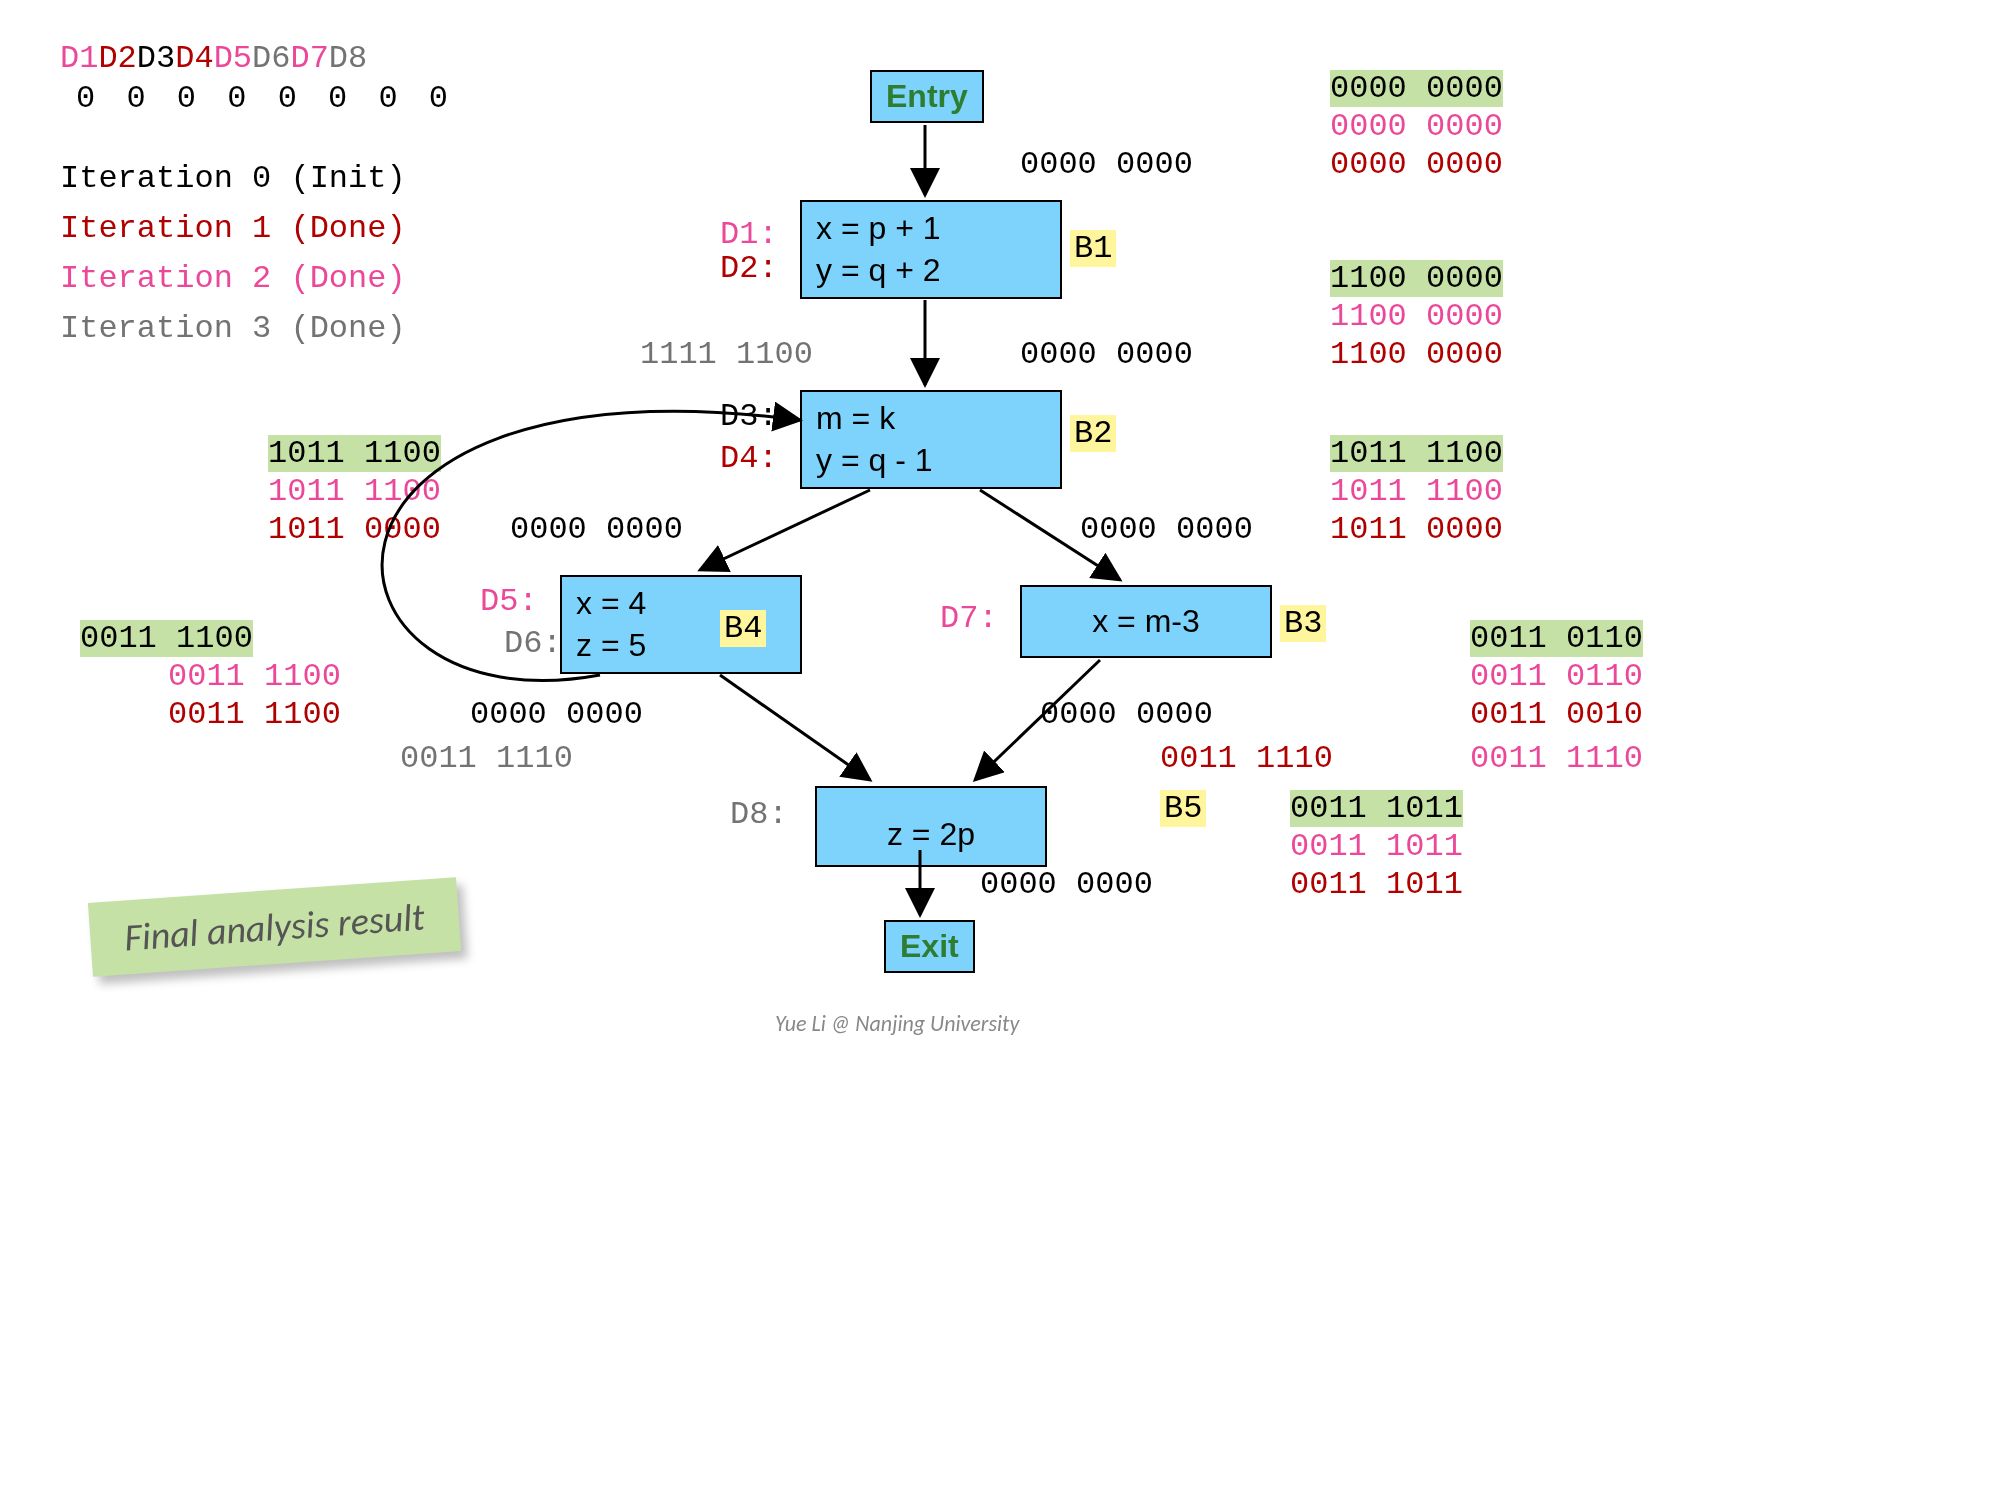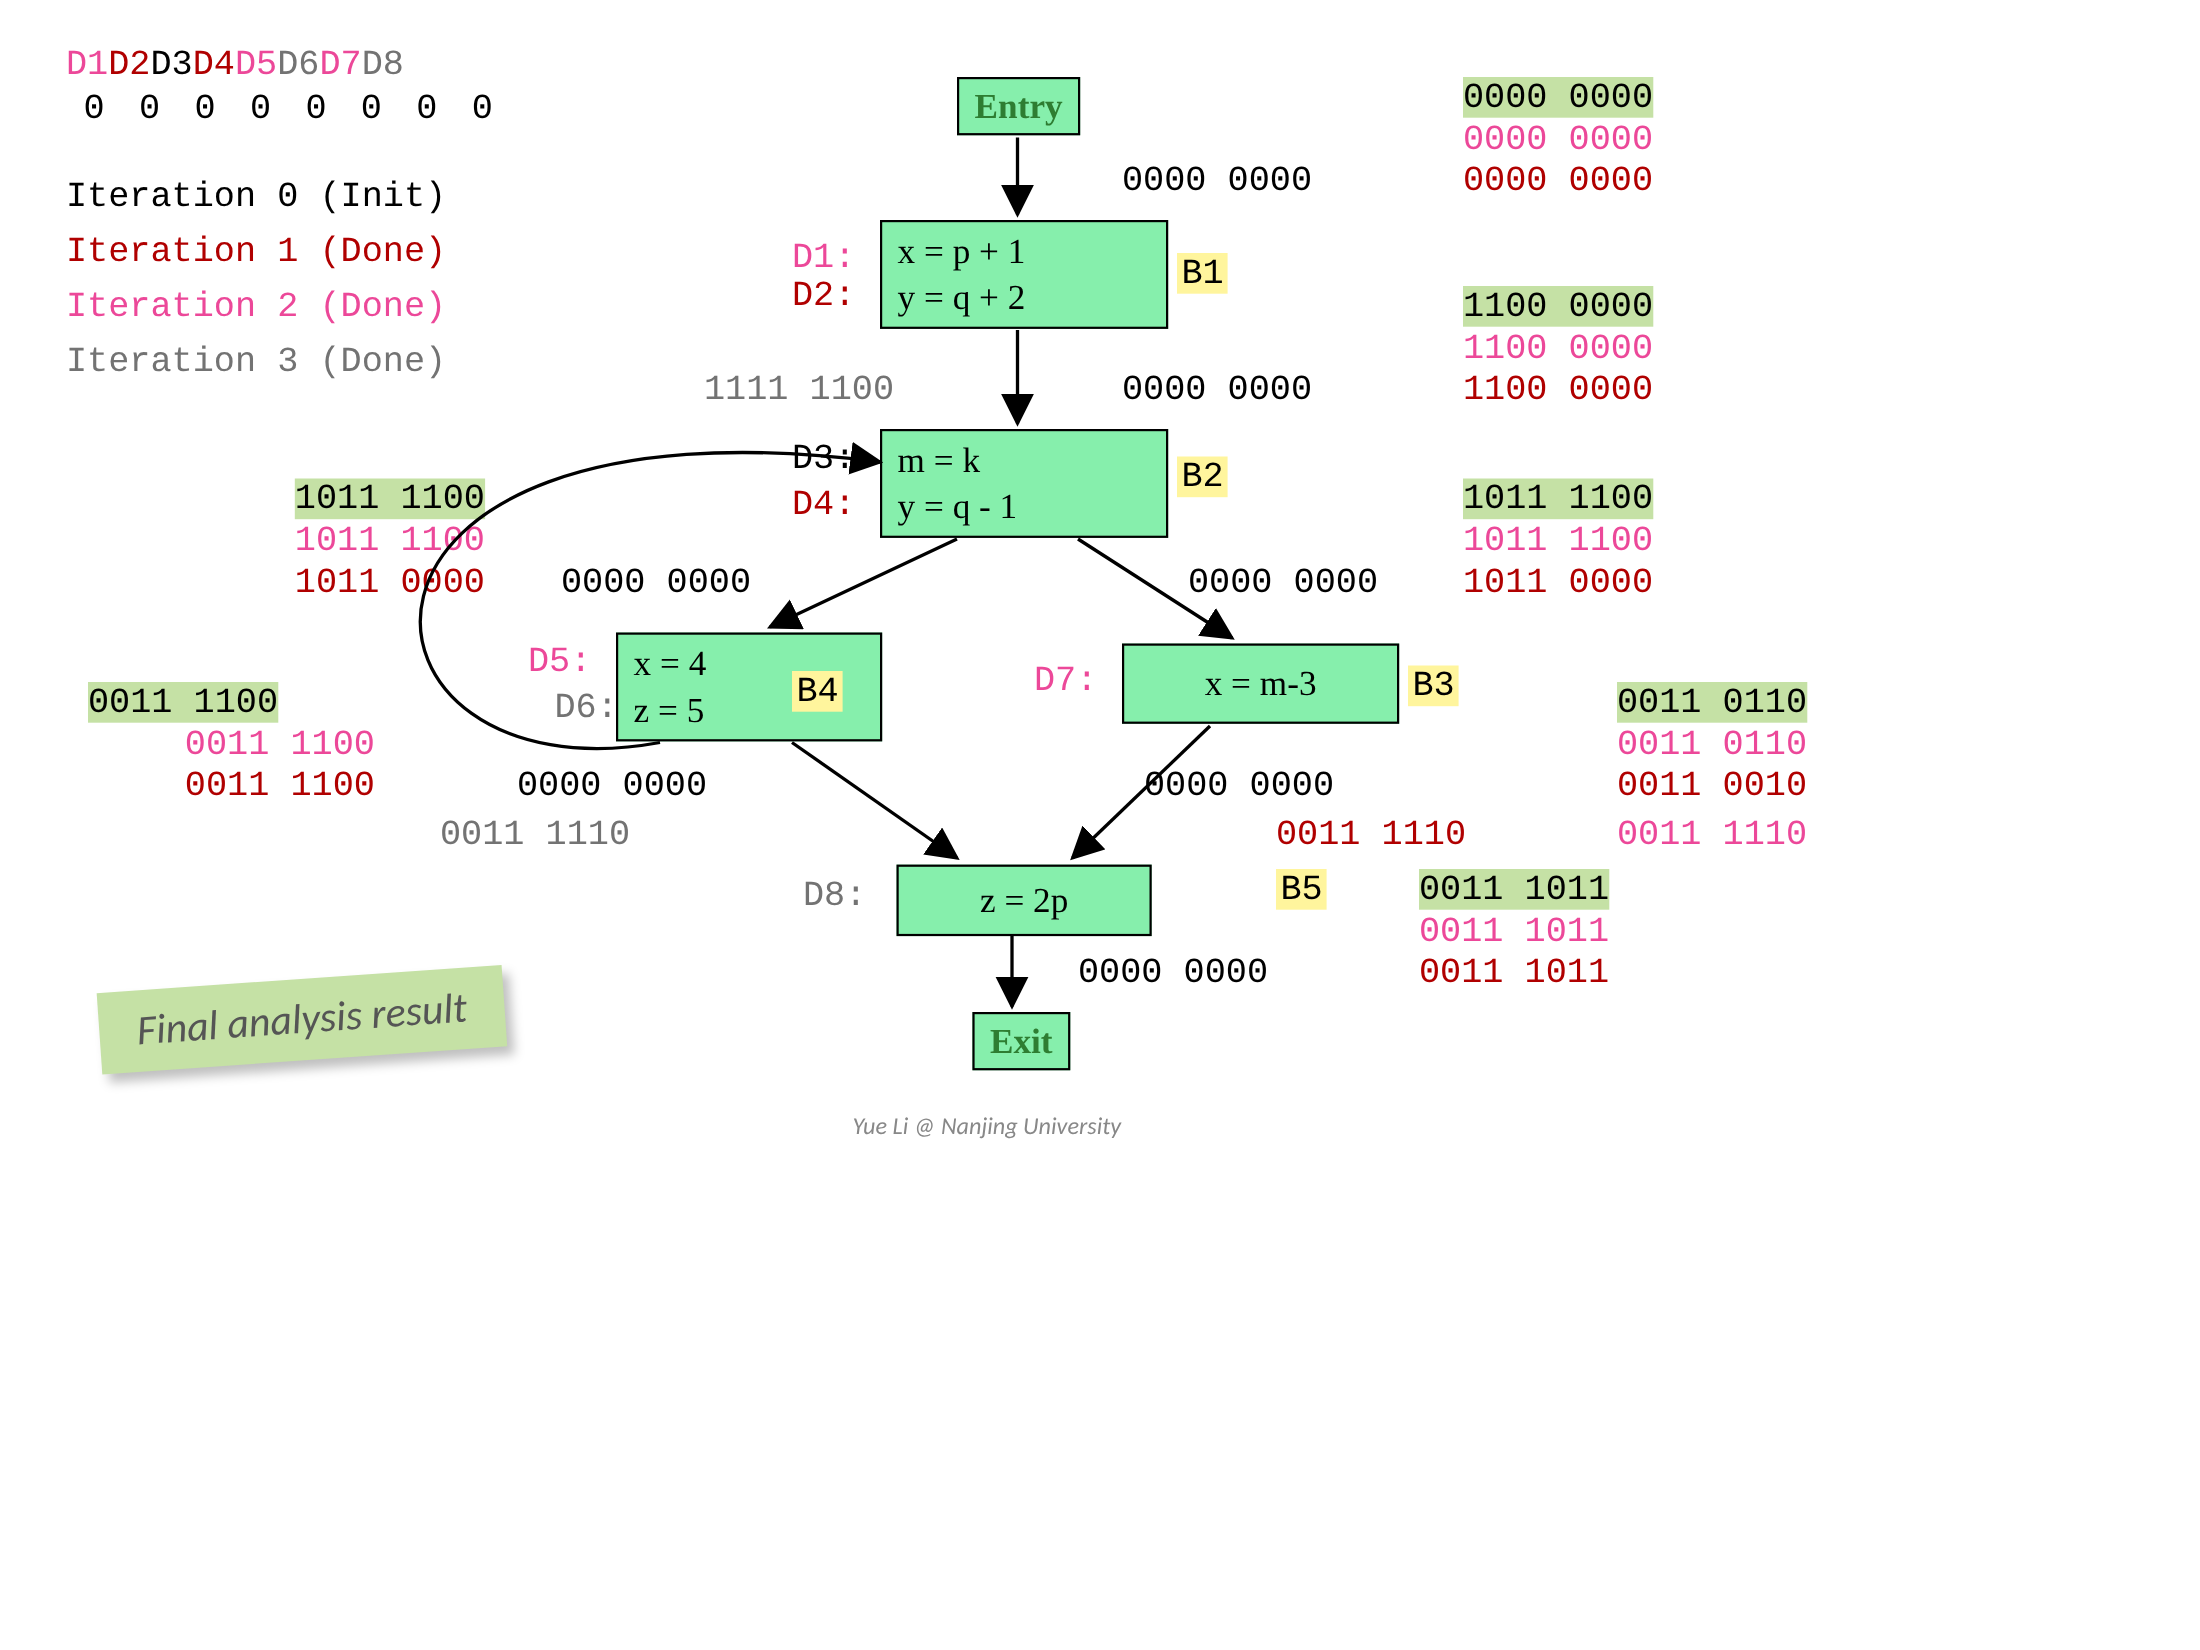--- a/index.html
+++ b/index.html
@@ -16,24 +16,24 @@
   .abs { position: absolute; }
   .black { color: #000; }
   .red { color: #b00000; }
   .blue { color: #ec4899; }
   .green { color: #737373; }
   .darkgreen { color: #2e7d32; }
   .hl-green { background: #c5e1a5; display:inline-block; }
   .hl-yellow { background: #fff59d; display:inline-block; padding: 0 4px; }
   .box {
     border: 2.5px solid #000;
-    background: #86efac;
+    background: #7dd3fc;
     padding: 6px 14px;
     text-align: center;
-    font-family: Liberation Serif, serif;
+    font-family: Liberation Sans, sans-serif;
   }
   .bold { font-weight: bold; }
   .sticker {
     background: #c5e1a5;
     color: #555;
     font-family: "Calibri", sans-serif;
     font-style: italic;
     font-size: 38px;
     padding: 14px 34px;
     transform: rotate(-4deg);
@@ -119,21 +119,21 @@
 
 <div class="abs mono hl-green" style="left:1470px; top:620px;">0011 0110</div>
 <div class="abs mono blue" style="left:1470px; top:658px;">0011 0110</div>
 <div class="abs mono red" style="left:1470px; top:696px;">0011 0010</div>
 <div class="abs mono black" style="left:1040px; top:696px;">0000 0000</div>
 
 <div class="abs mono green" style="left:400px; top:740px;">0011 1110</div>
 <div class="abs mono red" style="left:1160px; top:740px;">0011 1110</div>
 <div class="abs mono blue" style="left:1470px; top:740px;">0011 1110</div>
 
-<div class="abs box" style="left:815px; top:786px; width:200px; text-align:center; padding-top:12px; padding-bottom:12px;">
+<div class="abs box" style="left:815px; top:786px; width:200px; text-align:center; padding-top:28px; padding-bottom:12px;">
   <div>z = 2p</div>
 </div>
 <div class="abs mono green" style="left:730px; top:796px;">D8:</div>
 <div class="abs mono hl-yellow" style="left:1160px; top:790px;">B5</div>
 
 <div class="abs mono hl-green" style="left:1290px; top:790px;">0011 1011</div>
 <div class="abs mono blue" style="left:1290px; top:828px;">0011 1011</div>
 <div class="abs mono red" style="left:1290px; top:866px;">0011 1011</div>
 <div class="abs mono black" style="left:980px; top:866px;">0000 0000</div>
 

